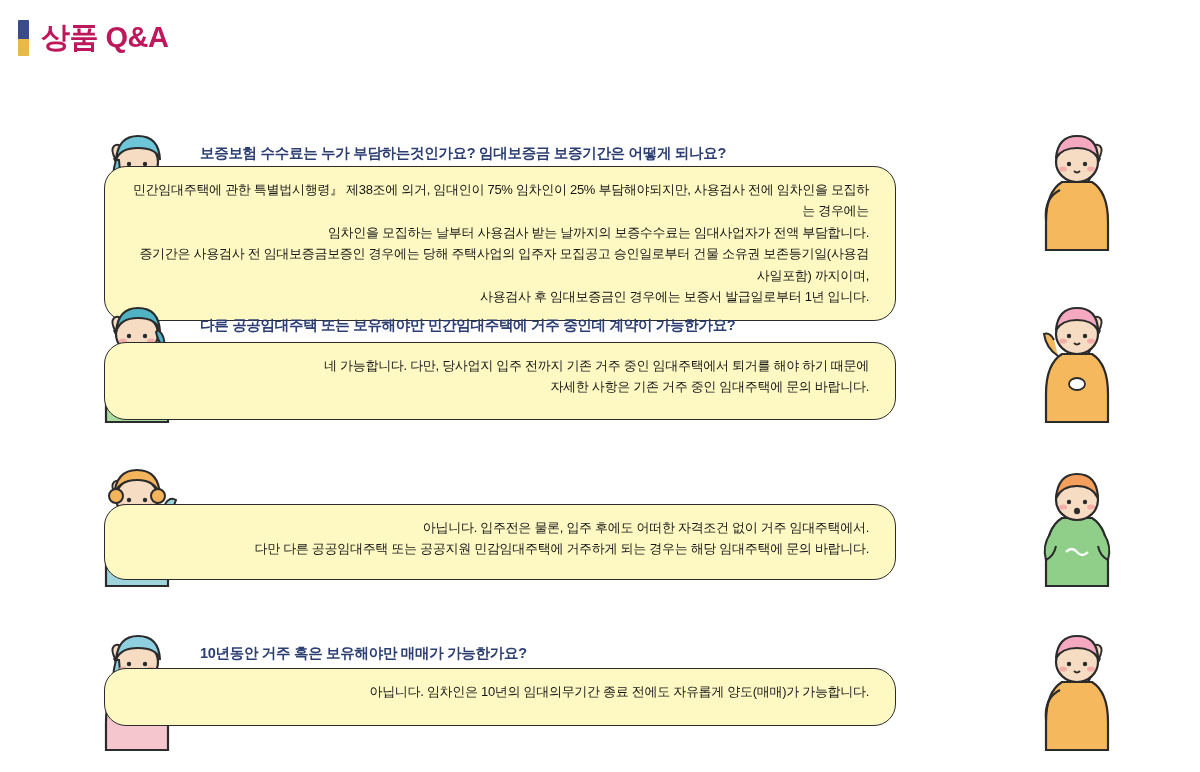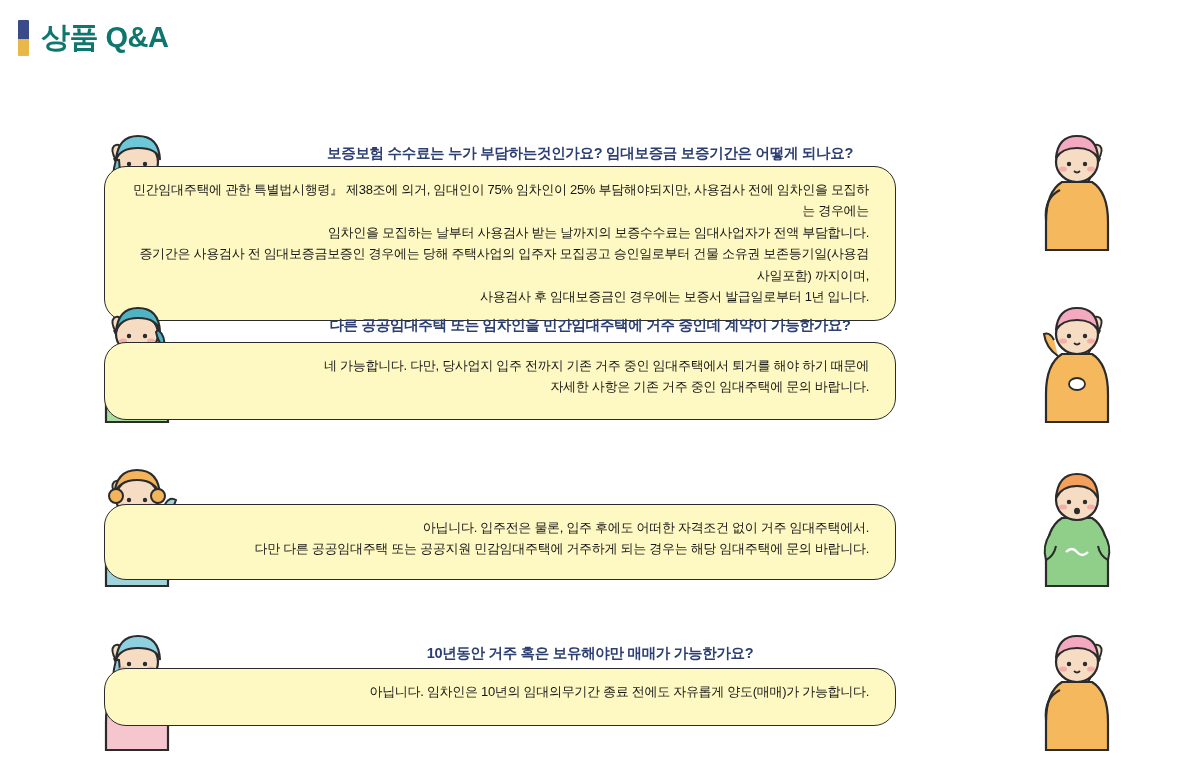--- a/index.html
+++ b/index.html
@@ -28,41 +28,40 @@
   .header-bar {
     width: 11px;
     height: 36px;
     background: linear-gradient(180deg, #3b4b8a 0%, #3b4b8a 52%, #e8b84b 52%, #e8b84b 100%);
     border-radius: 1px;
   }
   .header-title {
     font-size: 29px;
     font-weight: bold;
     letter-spacing: -0.5px;
-    color: #0f766e;
+    color: #be185d;
   }
 
   
   .qa-list {
     position: absolute;
     left: 0;
     top: 118px;
     width: 1200px;
   }
   .qa-block {
     position: relative;
     margin-bottom: 22px;
     height: 146px;
   }
   .qa-question {
     position: absolute;
     left: 200px;
     top: 26px;
     width: 780px;
-    text-align: center;
     font-size: 14.5px;
     font-weight: bold;
     color: #2c3e72;
     letter-spacing: -0.3px;
   }
   .qa-answer-box {
     position: absolute;
     left: 104px;
     top: 50px;
     width: 792px;
@@ -179,21 +178,21 @@
         <ellipse cx="75" cy="38" rx="21" ry="20" fill="#f7dcc4" stroke="#2b2b2b" stroke-width="2.2"></ellipse>
         <path d="M54 34 q2 -22 21 -22 q20 0 21 22 q-6 -10 -21 -10 q-15 0 -21 10 z" fill="#f4a9c0" stroke="#2b2b2b" stroke-width="2.2"></path>
         <circle cx="67" cy="40" r="2.2" fill="#2b2b2b"></circle>
         <circle cx="83" cy="40" r="2.2" fill="#2b2b2b"></circle>
         <ellipse cx="61" cy="45" rx="4" ry="2.6" fill="#f3a2a2" opacity="0.8"></ellipse>
         <ellipse cx="89" cy="45" rx="4" ry="2.6" fill="#f3a2a2" opacity="0.8"></ellipse>
         <path d="M72 47 q3 3 6 0" stroke="#2b2b2b" stroke-width="1.8" fill="none"></path>
         <ellipse cx="75" cy="88" rx="8" ry="6" fill="#ffffff" stroke="#2b2b2b" stroke-width="1.8"></ellipse>
       </svg>
     </div>
-    <div class="qa-question">다른 공공임대주택 또는 임차인을 민간임대주택에 거주 중인데 계약이 가능한가요?</div>
+    <div class="qa-question">다른 공공임대주택 또는 보유해야만 민간임대주택에 거주 중인데 계약이 가능한가요?</div>
     <div class="qa-answer-box">
       <div class="qa-answer-text">네 가능합니다. 다만, 당사업지 입주 전까지 기존 거주 중인 임대주택에서 퇴거를 해야 하기 때문에
 자세한 사항은 기존 거주 중인 임대주택에 문의 바랍니다.</div>
     </div>
   </div>
 
   <div class="qa-block b3">
     <div class="figure left">
       <svg width="120" height="132" viewBox="0 0 120 132">
         <path d="M36 62 L22 34" stroke="#2b2b2b" stroke-width="2.4" fill="none"></path>

